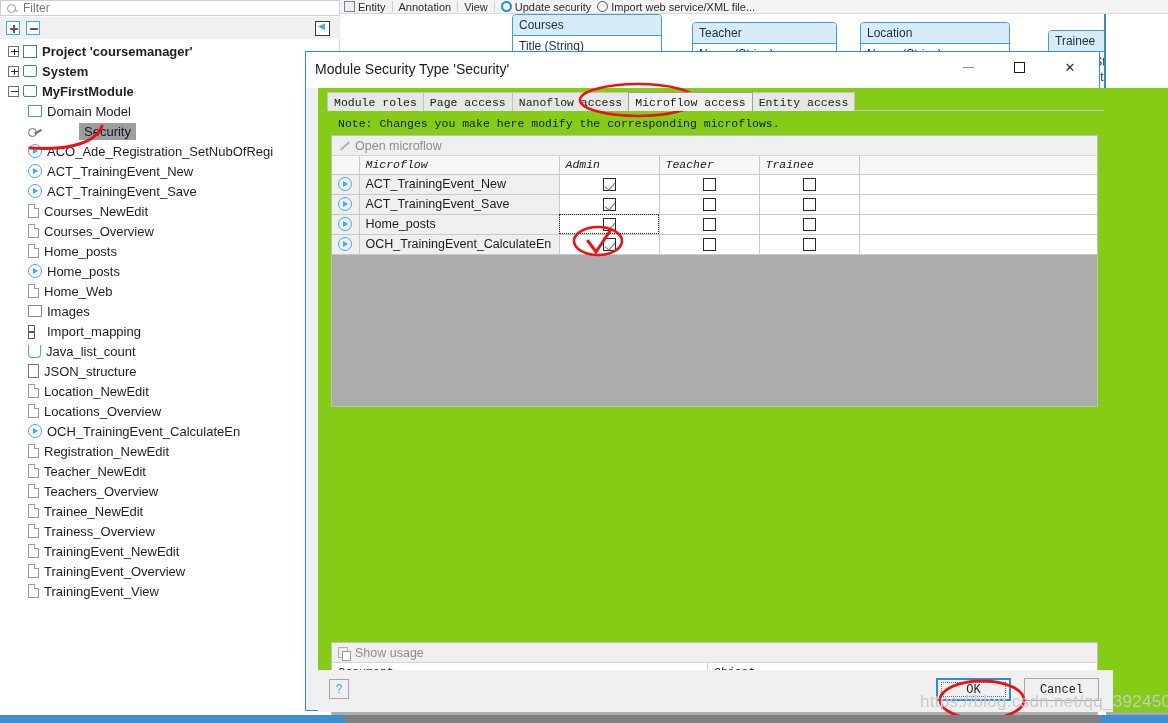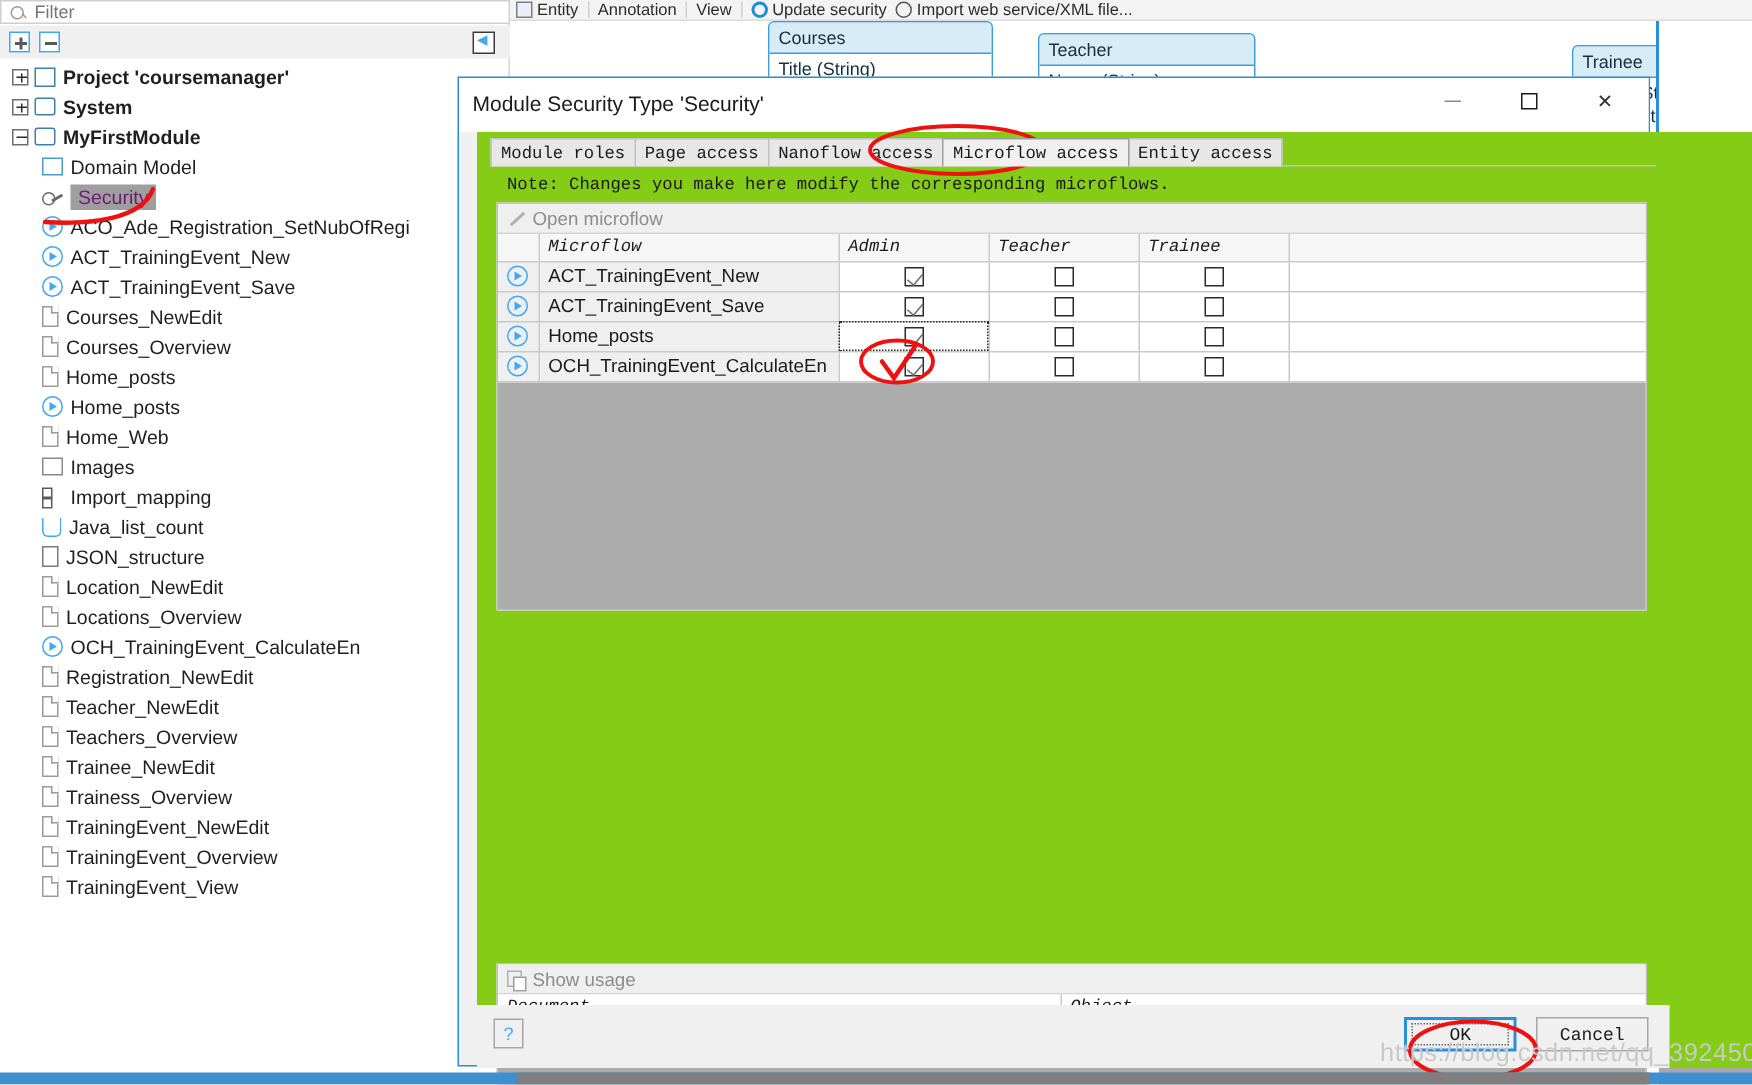--- a/index.html
+++ b/index.html
@@ -79,21 +79,21 @@
   .nico.key { width:14px; height:12px; }
   .nico.key:before{content:"";position:absolute;left:0;top:3px;width:7px;height:7px;border:1.6px solid #6a6a6a;border-radius:50%;}
   .nico.key:after{content:"";position:absolute;left:6px;top:6px;width:8px;height:1.6px;background:#6a6a6a;transform:rotate(-30deg);}
   .nico.img { width:14px; height:12px; border:1.3px solid #8a8a8a; background:#fff;}
   .nico.imp { width:14px; height:12px; }
   .nico.imp:before{content:"";position:absolute;left:0;top:0;width:5px;height:5px;border:1.3px solid #5a5a5a;}
   .nico.imp:after{content:"";position:absolute;left:0;top:7px;width:5px;height:5px;border:1.3px solid #5a5a5a;}
   .nico.java { width:13px; height:13px; border:1.4px solid #3fa9f5; border-radius:0 0 4px 4px; border-top:none;}
   .nico.json { width:11px; height:14px; border:1px solid #7a7a7a; background:#fff;}
   .node .lbl { line-height:15px; }
-  .node .lbl.sel { background:#9e9e9e; color:#701a75; padding:1px 5px; }
+  .node .lbl.sel { background:#9e9e9e; color:#0f172a; padding:1px 5px;margin-left:32px; }
   .indent-1 { padding-left:8px;font-weight:bold; }
   .indent-2 { padding-left:28px; }
 
   
   .ann { position:absolute; pointer-events:none; }
 
   
   .dialog {
     position:absolute; left:305px; top:51px; width:795px; height:660px;
     background:#f0f0f0; border:1px solid #2a8fd8; box-shadow:0 0 0 0 rgba(0,0,0,0);
@@ -200,20 +200,26 @@
       </div>
     </div>
 
     <div class="entity" style="left:352px; top:8px; width:145px; height:42px;">
       <div class="ehead">Teacher</div>
       <div class="ebody">
         <div>Name (String)</div>
       </div>
     </div>
 
+    <div class="entity" style="left:520px; top:8px; width:150px; height:42px;">
+      <div class="ehead">Location</div>
+      <div class="ebody">
+        <div>Name (String)</div>
+      </div>
+    </div>
 
     <div class="entity" style="left:708px; top:16px; width:140px; height:74px;">
       <div class="ehead">Trainee</div>
       <div class="ebody">
         <div>Name (String)</div>
         <div>Email (String)</div>
         <div>Address (String)</div>
       </div>
     </div>
 

